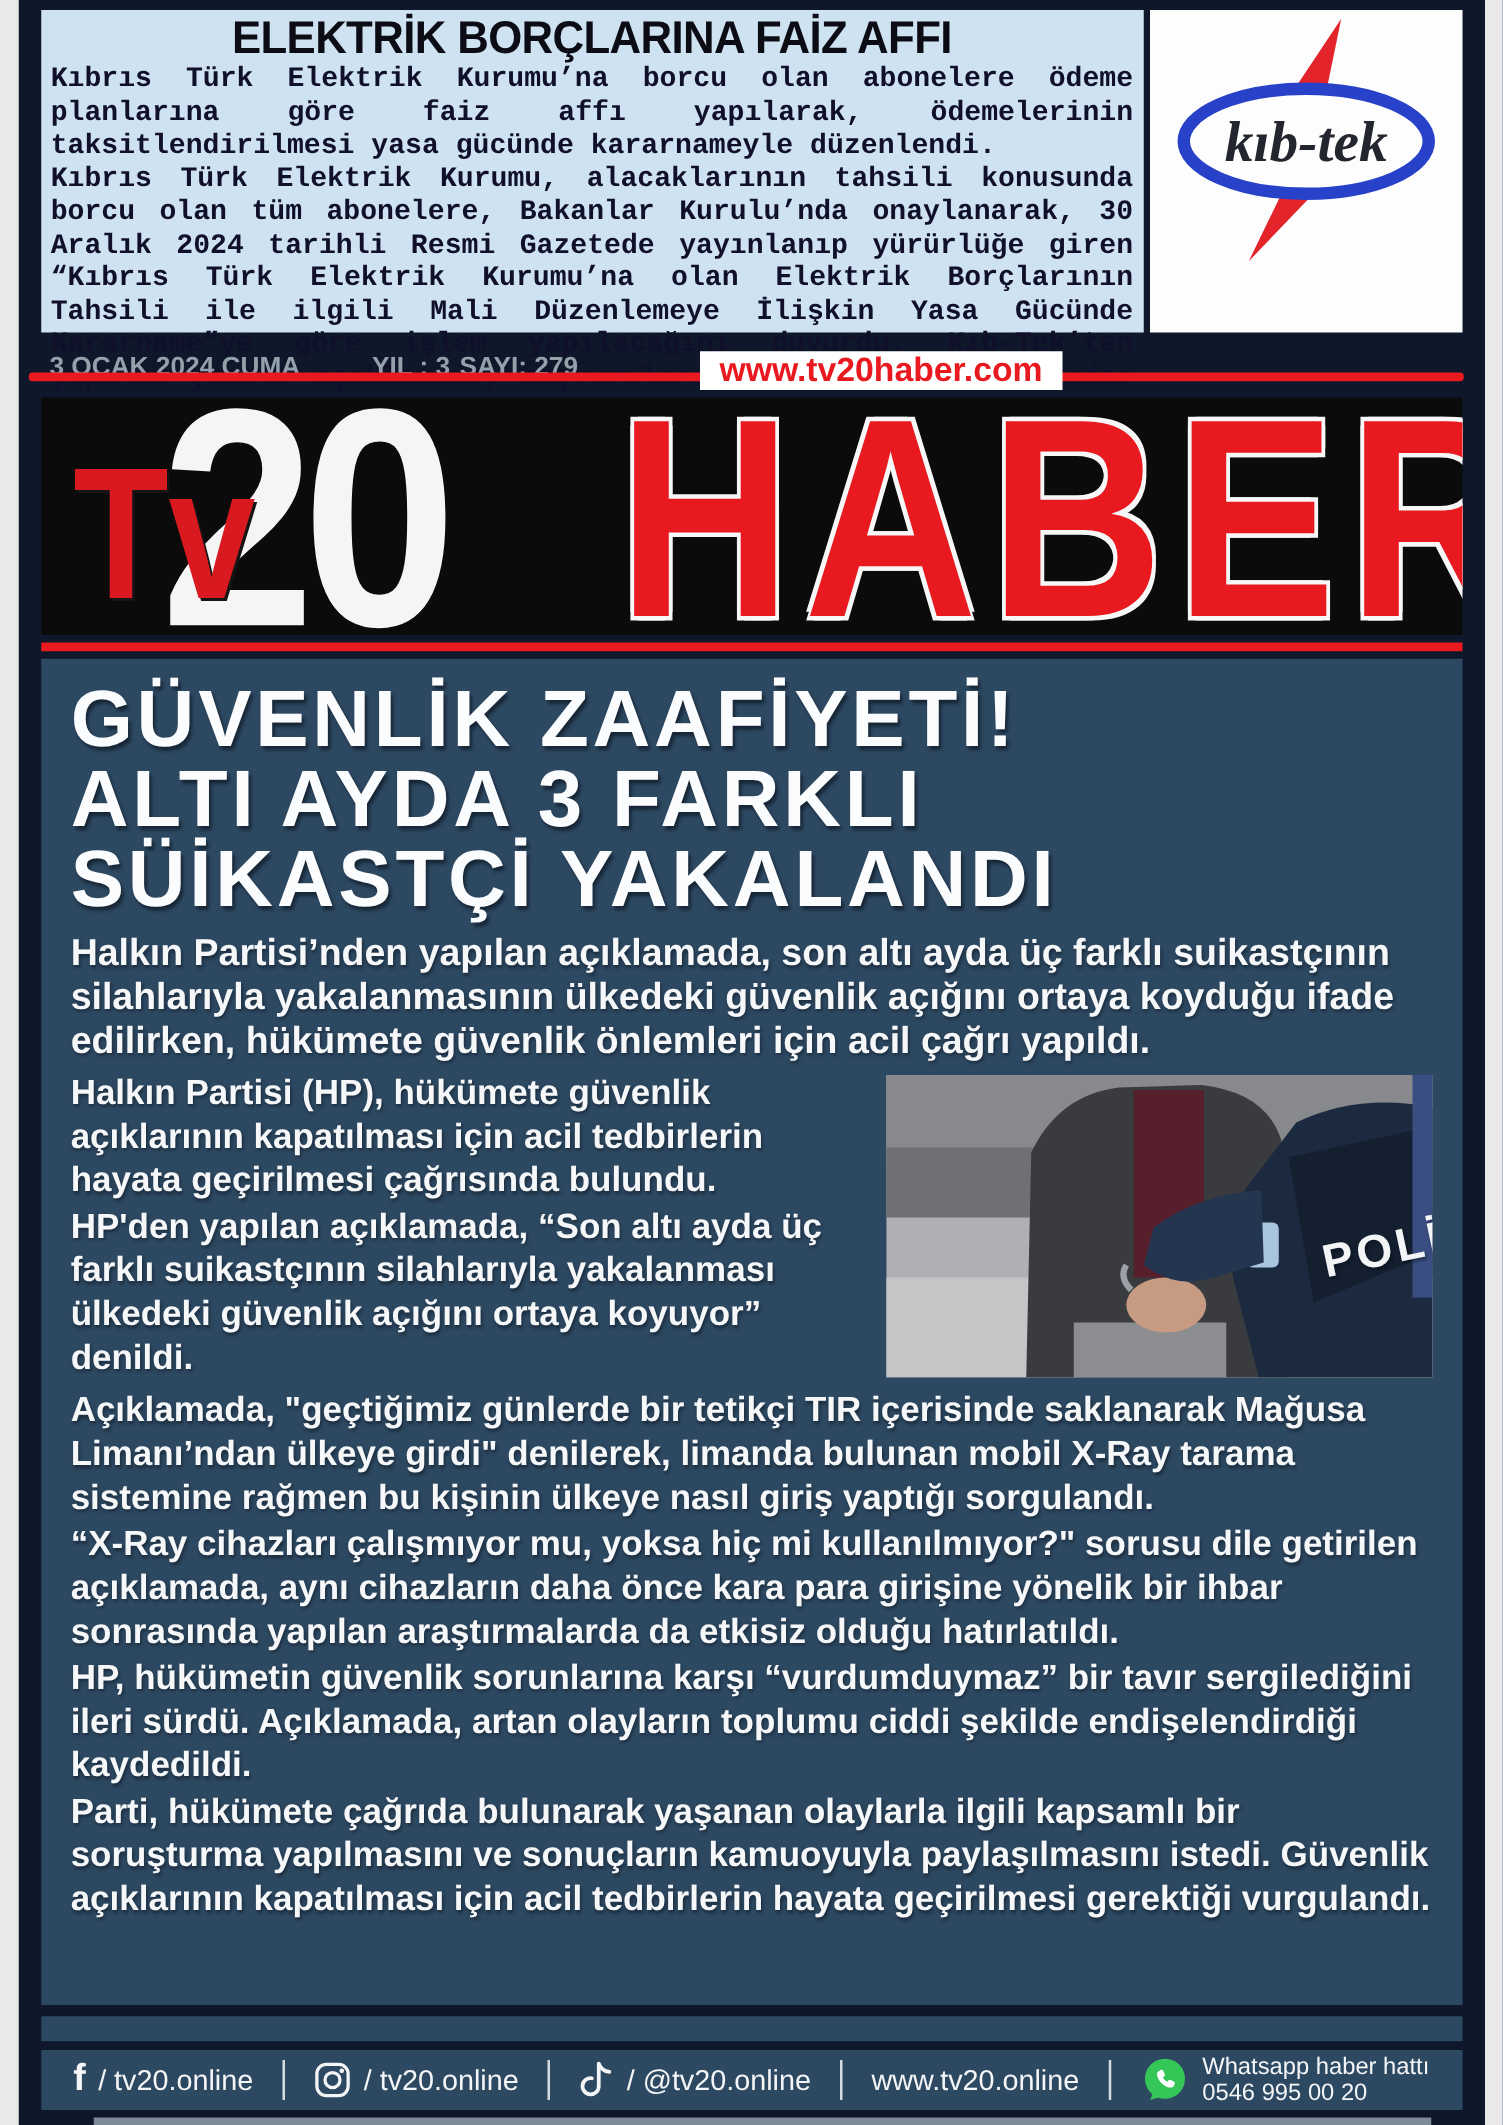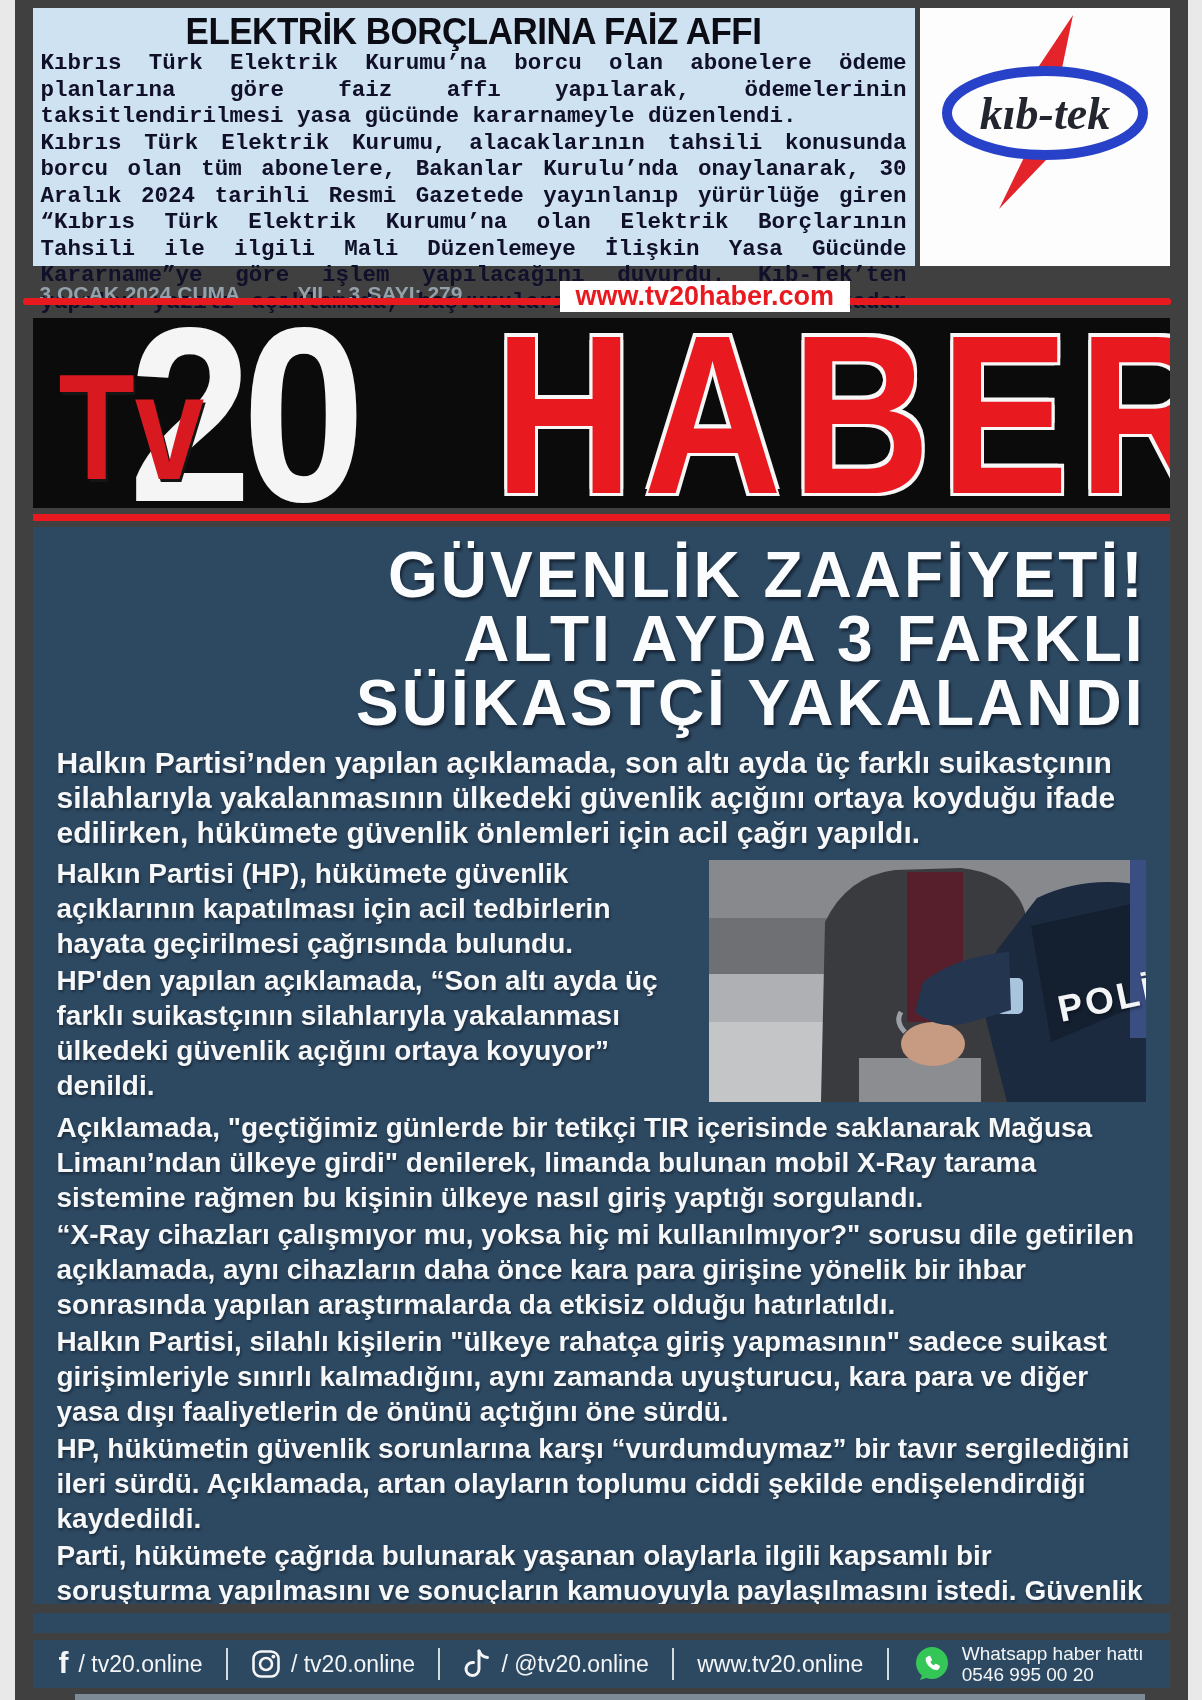--- a/index.html
+++ b/index.html
@@ -1,18 +1,18 @@
 <!DOCTYPE html>
 <html><head>
 <meta charset="utf-8">
 <style>
   * { margin:0; padding:0; box-sizing:border-box; }
   html,body { background:#e9e9e9; }
   body { font-family:"Liberation Sans", sans-serif; }
-  .page { position:relative; width:1173px; height:1700px; margin:0 auto; background:#404040; overflow:hidden; }
+  .page { position:relative; width:1173px; height:1700px; margin:0 auto; background:#0f172a; overflow:hidden; }
 
   
   .top-section { display:flex; margin:8px 18px 0 18px; height:258px; gap:5px; }
   .top-left { flex:1; background:#cfe2f1; padding:2px 8px 0 8px; }
   .top-headline { text-align:center; font-size:35px; font-weight:800; letter-spacing:-0.5px; color:#0c0c14; line-height:40px; transform:scaleY(1.05); transform-origin:top; }
   .top-body { font-family:Liberation Mono, monospace; font-weight:700; font-size:22.5px; line-height:26.5px; color:#10102a; text-align:justify; }
   .logo-box { width:250px; background:#fdfdfd; display:flex; align-items:flex-start; justify-content:center; }
 
   
   .dateline { position:relative; height:44px; margin:0 0 8px 0; }
@@ -24,21 +24,21 @@
   
   .masthead { position:relative; height:190px; margin:0 18px; background:#0b0b0b; overflow:hidden;padding-left:16px; }
   .mh-tv { position:absolute; left:26px; bottom:6px; font-size:125px; font-weight:800; line-height:1; color:#d91920; z-index:3; transform:scaleY(1.2); transform-origin:bottom left; text-shadow:2px 2px 0 #151515; }
   .mh-20 { position:absolute; left:96px; top:51%; transform:translateY(-50%) scaleY(1.12); font-size:222px; font-weight:800; line-height:1; color:#f5f5f5; letter-spacing:-10px; z-index:2; }
   .mh-haber { position:absolute; left:462px; top:51%; transform:translateY(-50%) scaleY(1.18); font-size:192px; font-weight:800; line-height:1; color:#e8191f; letter-spacing:10px; z-index:1;
     text-shadow:-3px -3px 0 #f7f7f7, 3px -3px 0 #f7f7f7, -3px 3px 0 #f7f7f7, 3px 3px 0 #f7f7f7; }
   .mid-rule { height:7px; background:#e8191f; margin:6px 18px 6px 18px; }
 
   
   .panel { position:relative; margin:0 18px; height:1077px; background:#2d4962; padding:10px 24px 0 24px; overflow:hidden; color:#f5f7f9; }
-  .panel-headline { text-align:right; font-size:64px; line-height:64px; font-weight:800; letter-spacing:3px; color:#fbfcfd; margin:6px 0 10px 0; text-shadow:2px 3px 3px rgba(5,10,18,0.55); }
+  .panel-headline { text-align:left; font-size:64px; line-height:64px; font-weight:800; letter-spacing:3px; color:#fbfcfd; margin:6px 0 10px 0; text-shadow:2px 3px 3px rgba(5,10,18,0.55); }
   .intro { font-size:30px; line-height:35px; font-weight:700; text-shadow:1px 2px 3px rgba(5,10,18,0.5); margin-bottom:6px; }
   .article { font-size:28px; line-height:35px; font-weight:700; text-shadow:1px 2px 3px rgba(5,10,18,0.5); }
   .article p { margin:0 0 2px 0; }
   .photo { float:right; width:437px; height:242px; margin:4px 0 8px 14px; display:block; }
   .clear { clear:both; }
   .watermark { position:absolute; top:450px; left:195px; z-index:5; font-family:"Liberation Serif", serif; font-size:96px; letter-spacing:14px; color:rgba(225,232,240,0.22); pointer-events:none; white-space:nowrap; }
   .watermark .wm-a { background:rgba(195,25,40,0.45); color:rgba(240,242,246,0.35); padding:0 8px; }
 
   
   .footer-strip { height:20px; background:#2d4962; margin:9px 18px 0 18px; }
@@ -115,21 +115,20 @@
         <path d="M300 92 Q248 96 214 122 L206 152 Q232 172 262 162 L302 150 Z" fill="#243550"></path>
         <rect x="421" y="0" width="16" height="178" fill="#3a4e82"></rect>
         <text x="352" y="162" transform="rotate(-12 352 162)" fill="#f2f4f6" font-size="37" font-weight="bold" letter-spacing="3" font-family="Liberation Sans, sans-serif">POLİS</text>
       </svg>
 
       <p>Halkın Partisi (HP), hükümete güvenlik açıklarının kapatılması için acil tedbirlerin hayata geçirilmesi çağrısında bulundu.</p>
       <p>HP'den yapılan açıklamada, “Son altı ayda üç farklı suikastçının silahlarıyla yakalanması ülkedeki güvenlik açığını ortaya koyuyor” denildi.</p>
 
       <p class="clear">Açıklamada, "geçtiğimiz günlerde bir tetikçi TIR içerisinde saklanarak Mağusa Limanı’ndan ülkeye girdi" denilerek, limanda bulunan mobil X-Ray tarama sistemine rağmen bu kişinin ülkeye nasıl giriş yaptığı sorgulandı.</p>
       <p>“X-Ray cihazları çalışmıyor mu, yoksa hiç mi kullanılmıyor?" sorusu dile getirilen açıklamada, aynı cihazların daha önce kara para girişine yönelik bir ihbar sonrasında yapılan araştırmalarda da etkisiz olduğu hatırlatıldı.</p>
-      <p>Halkın Partisi, silahlı kişilerin "ülkeye rahatça giriş yapmasının" sadece suikast girişimleriyle sınırlı kalmadığını, aynı zamanda uyuşturucu, kara para ve diğer yasa dışı faaliyetlerin de önünü açtığını öne sürdü.</p>
       <p>HP, hükümetin güvenlik sorunlarına karşı “vurdumduymaz” bir tavır sergilediğini ileri sürdü.  Açıklamada, artan olayların toplumu ciddi şekilde endişelendirdiği kaydedildi.</p>
       <p>Parti, hükümete çağrıda bulunarak yaşanan olaylarla ilgili kapsamlı bir soruşturma yapılmasını ve sonuçların kamuoyuyla paylaşılmasını istedi. Güvenlik açıklarının kapatılması için acil tedbirlerin hayata geçirilmesi gerektiği vurgulandı.</p>
     </div>
 
   </div>
 
   <div class="footer-strip"></div>
   <div class="footer-bar">
 
     <div class="f-group">

